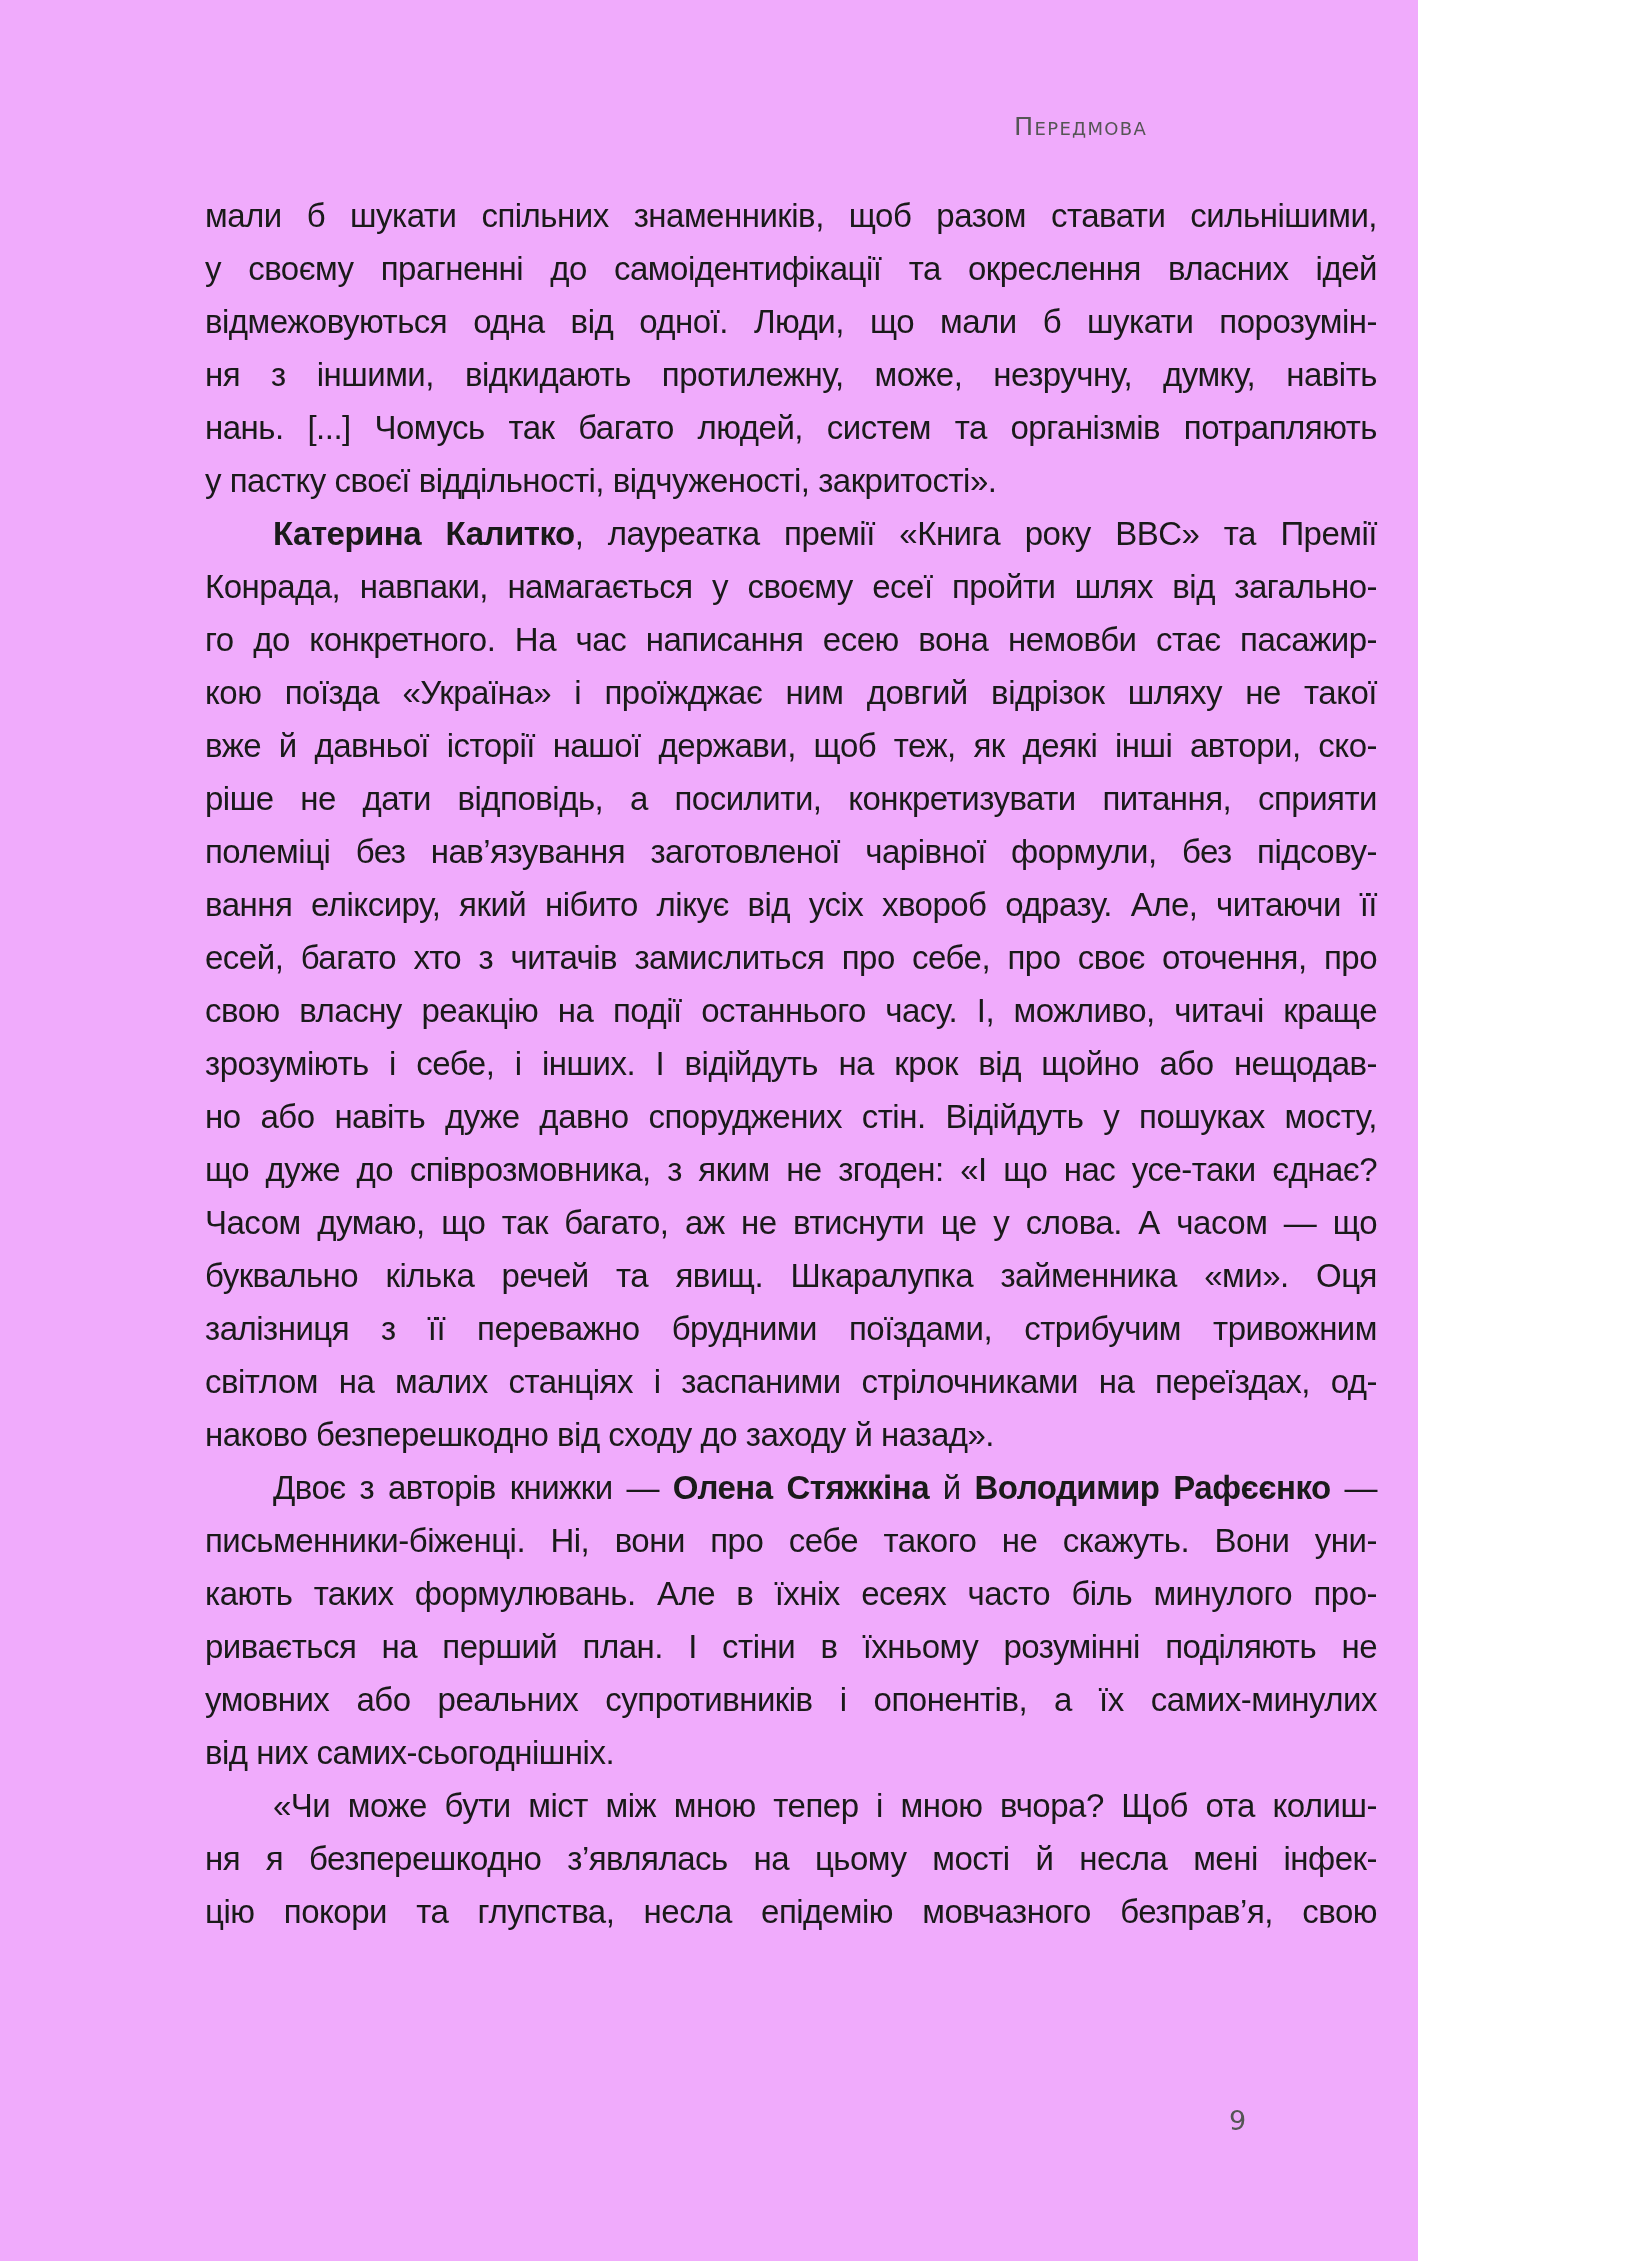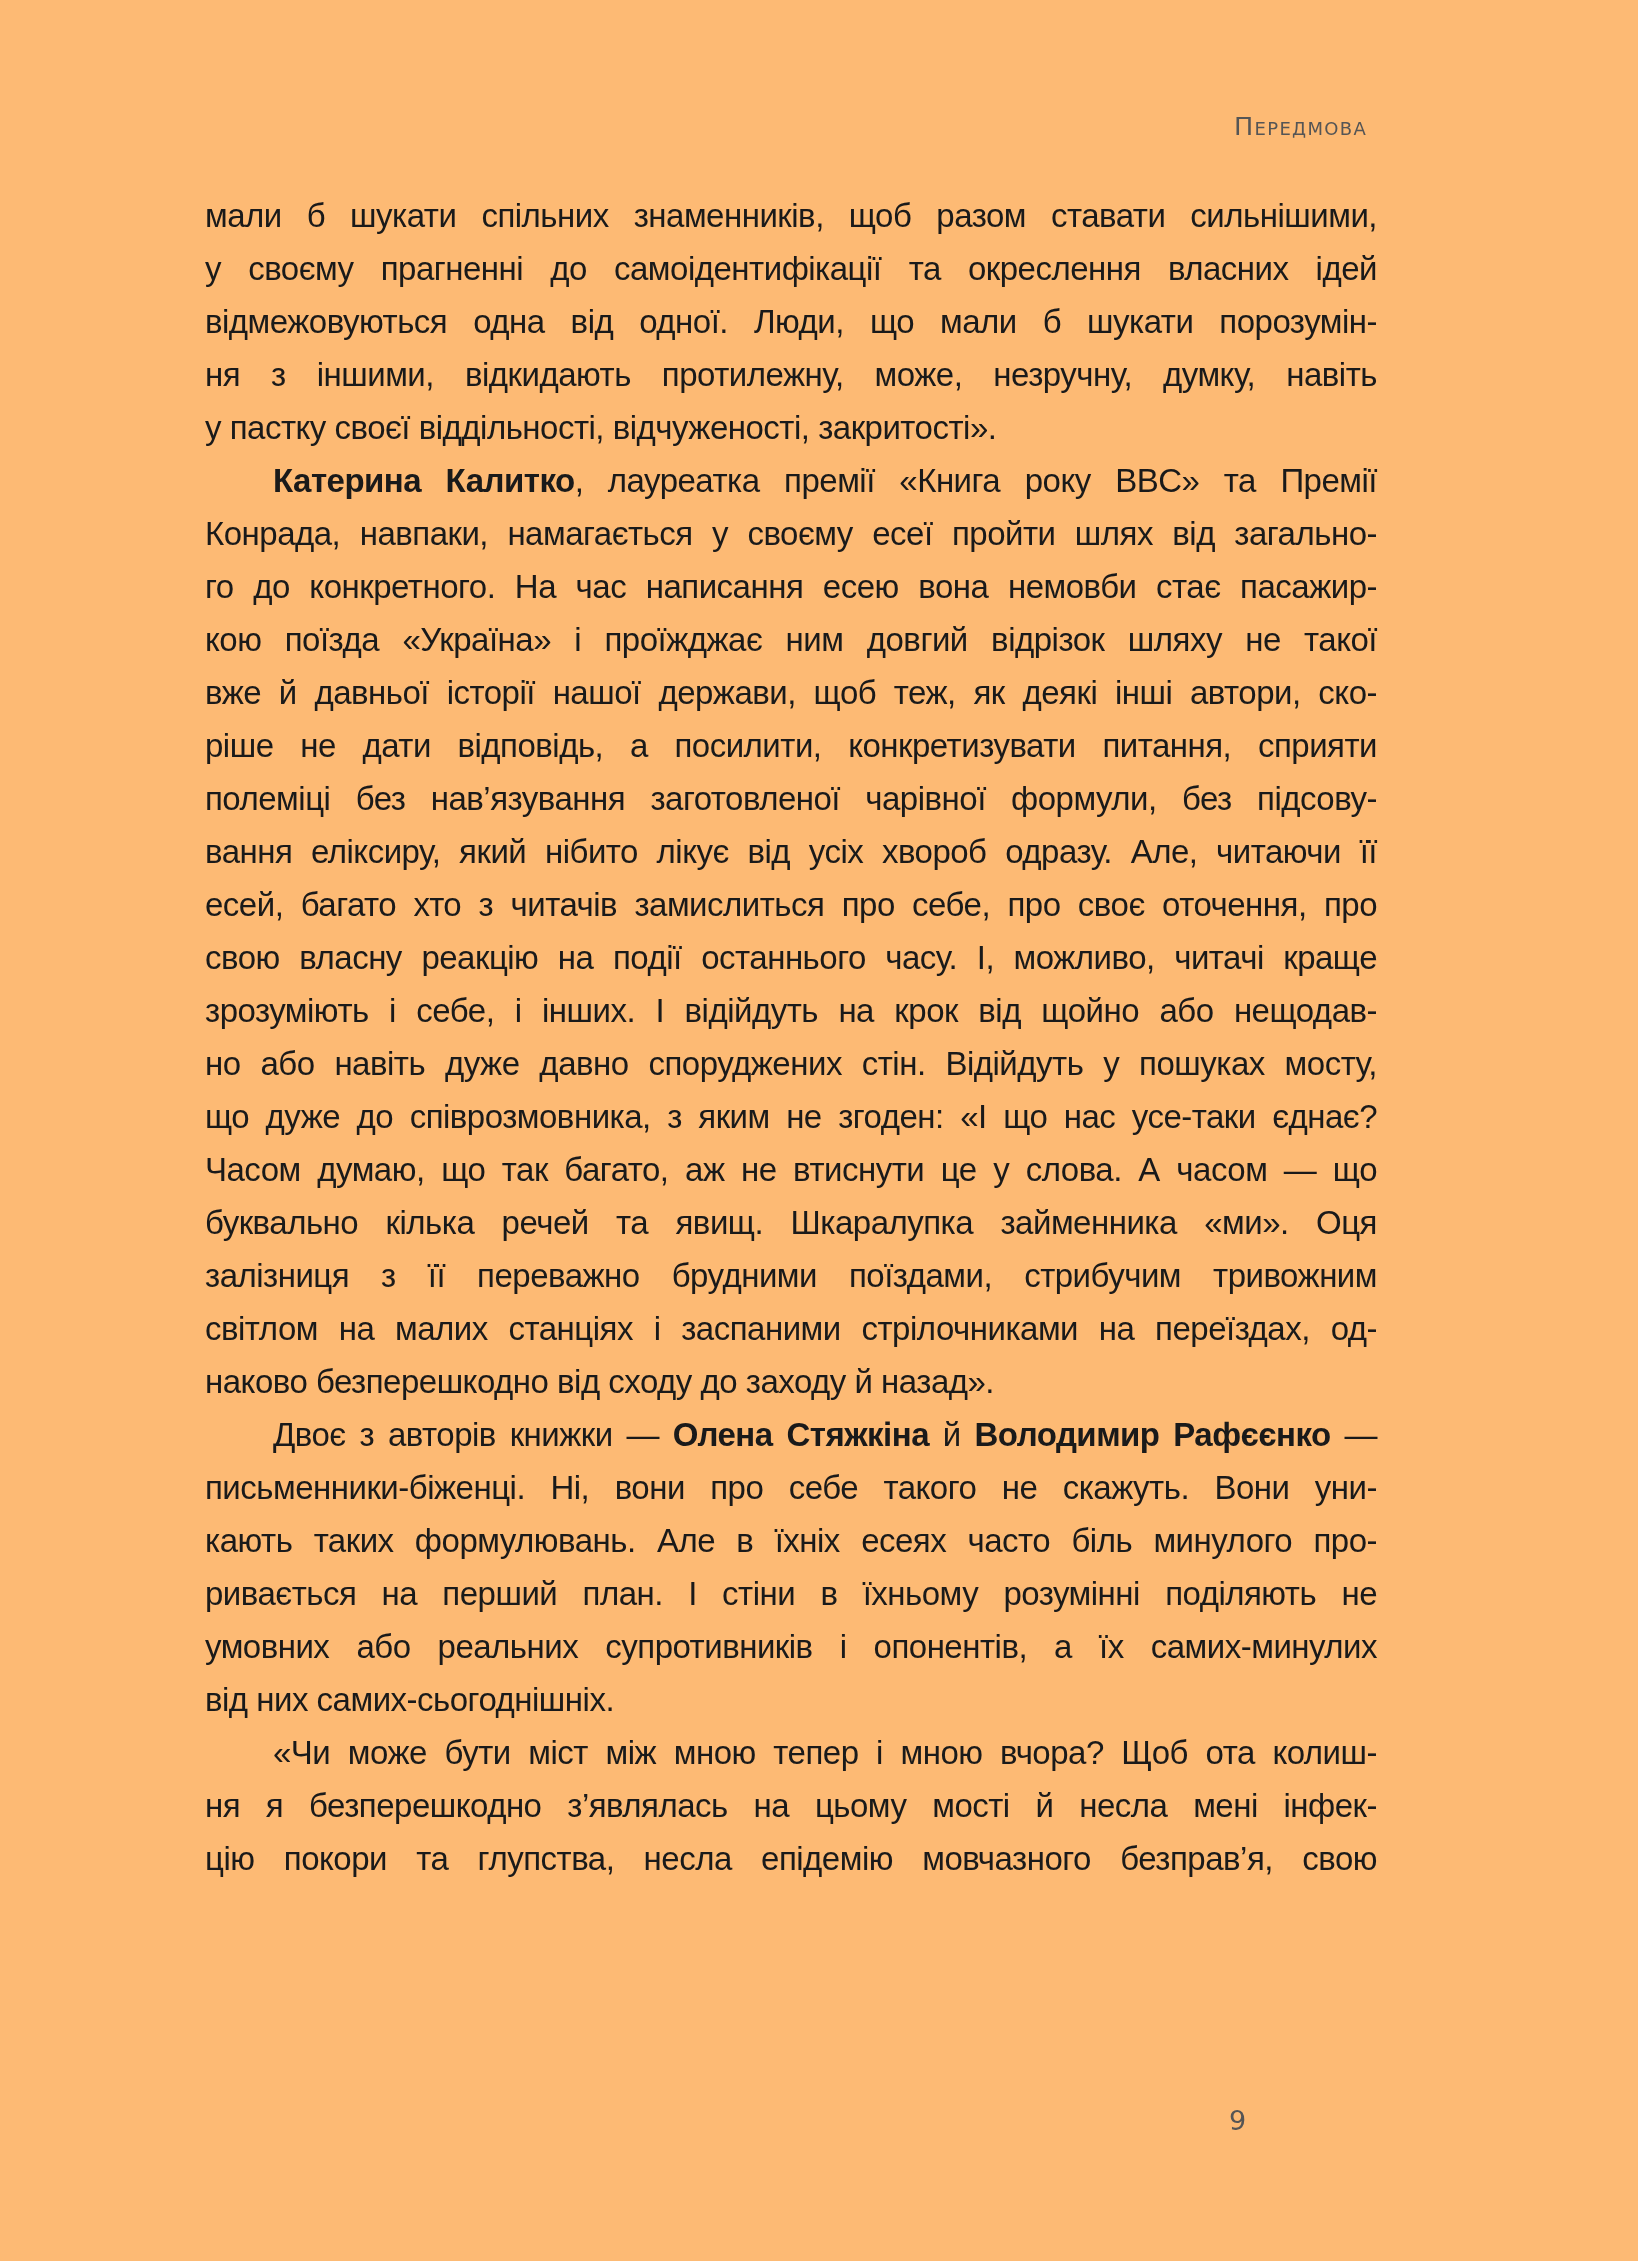--- a/index.html
+++ b/index.html
@@ -9,23 +9,23 @@
     }
     body {
       width: 1638px;
       height: 2261px;
       position: relative;
       overflow: hidden;
     }
     .page {
       position: absolute;
       left: 0; top: 0;
-      width: 1638px;
+      width: 1418px;
       height: 2261px;
-      background: #fdba74;
+      background: #f0abfc;
     }
     .running-head {
       position: absolute;
       right: 271px;
       top: 109px;
       font-family: "DejaVu Sans", sans-serif;
       font-size: 25.6px;
       font-variant: small-caps;
       letter-spacing: 1.3px;
       color: #555555;
@@ -74,20 +74,21 @@
 
 <div class="page">
   <div class="running-head">Передмова</div>
 
   <div class="body-text" id="body-text">
       <div class="para">
         <span class="line"><span>мали б шукати спільних знаменників, щоб разом ставати сильнішими,</span></span>
         <span class="line"><span>у своєму прагненні до самоідентифікації та окреслення власних ідей</span></span>
         <span class="line"><span>відмежовуються одна від одної. Люди, що мали б шукати порозумін-</span></span>
         <span class="line"><span>ня з іншими, відкидають протилежну, може, незручну, думку, навіть</span></span>
+        <span class="line"><span>нань. [...] Чомусь так багато людей, систем та організмів потрапляють</span></span>
         <span class="line last"><span>у пастку своєї віддільності, відчуженості, закритості».</span></span>
       </div>
       <div class="para">
         <span class="line indent"><span class="bold">Катерина Калитко</span><span>, лауреатка премії «Книга року BBC» та Премії</span></span>
         <span class="line"><span>Конрада, навпаки, намагається у своєму есеї пройти шлях від загально-</span></span>
         <span class="line"><span>го до конкретного. На час написання есею вона немовби стає пасажир-</span></span>
         <span class="line"><span>кою поїзда «Україна» і проїжджає ним довгий відрізок шляху не такої</span></span>
         <span class="line"><span>вже й давньої історії нашої держави, щоб теж, як деякі інші автори, ско-</span></span>
         <span class="line"><span>ріше не дати відповідь, а посилити, конкретизувати питання, сприяти</span></span>
         <span class="line"><span>полеміці без нав’язування заготовленої чарівної формули, без підсову-</span></span>

